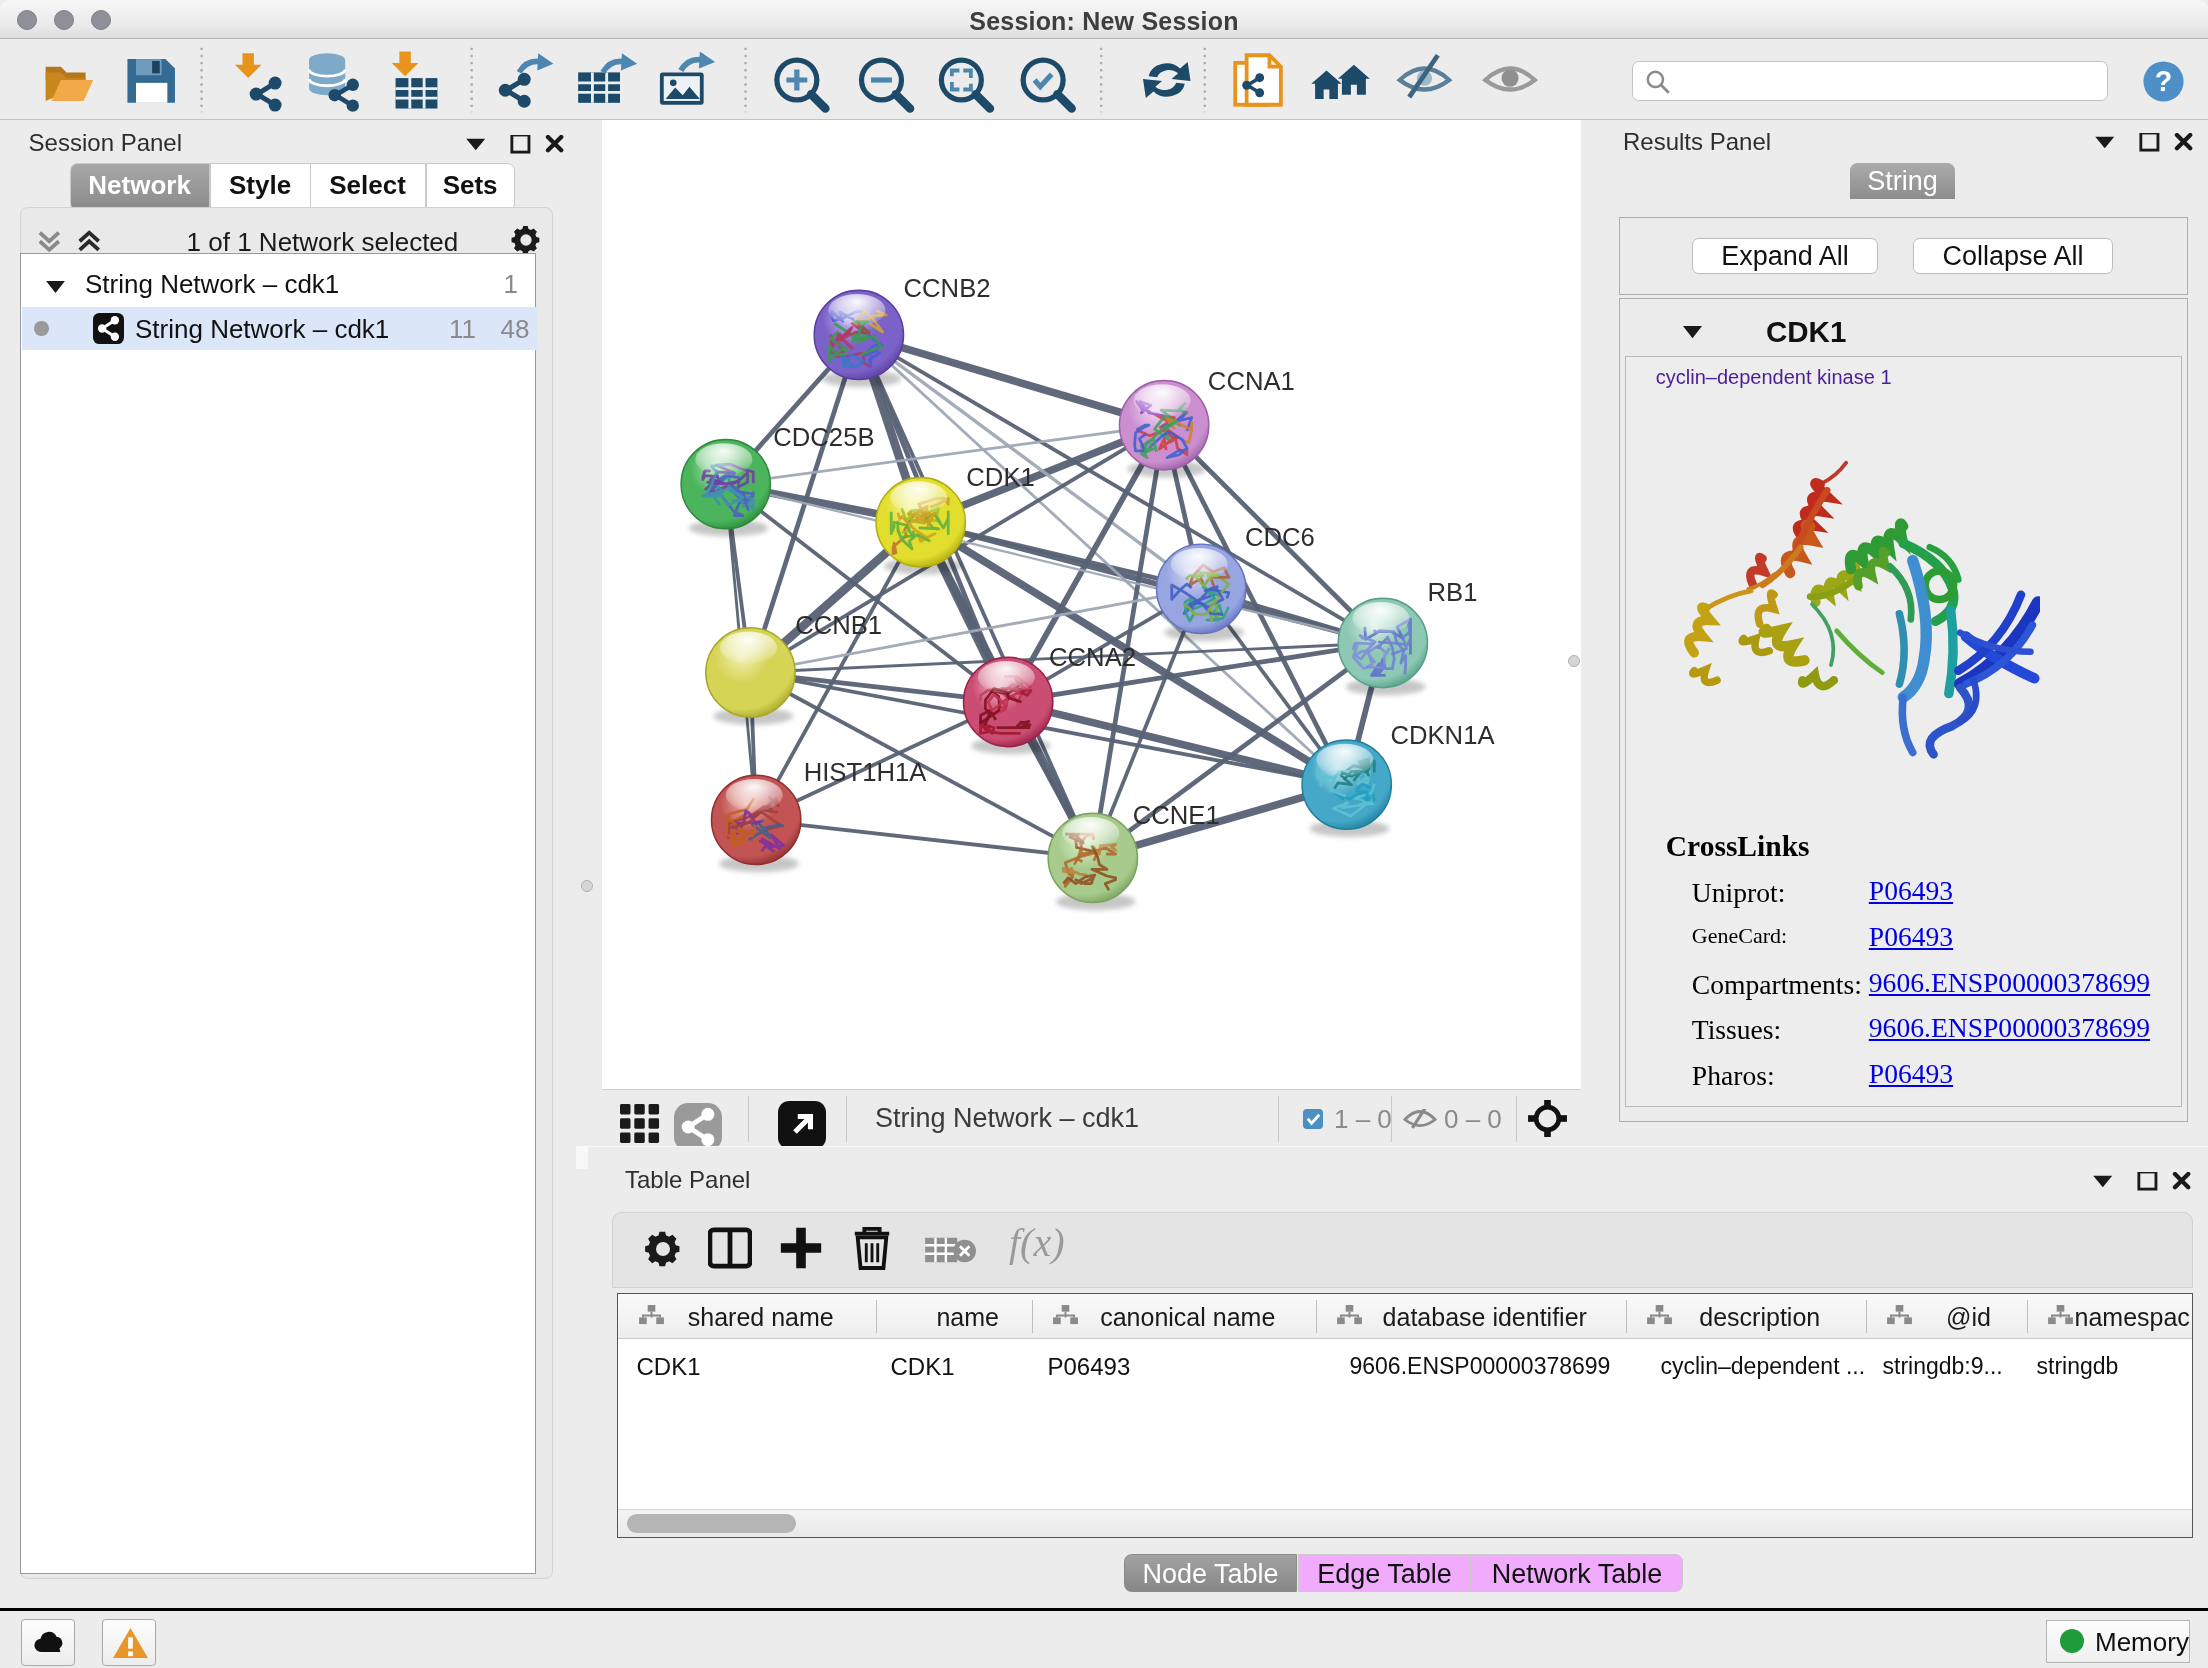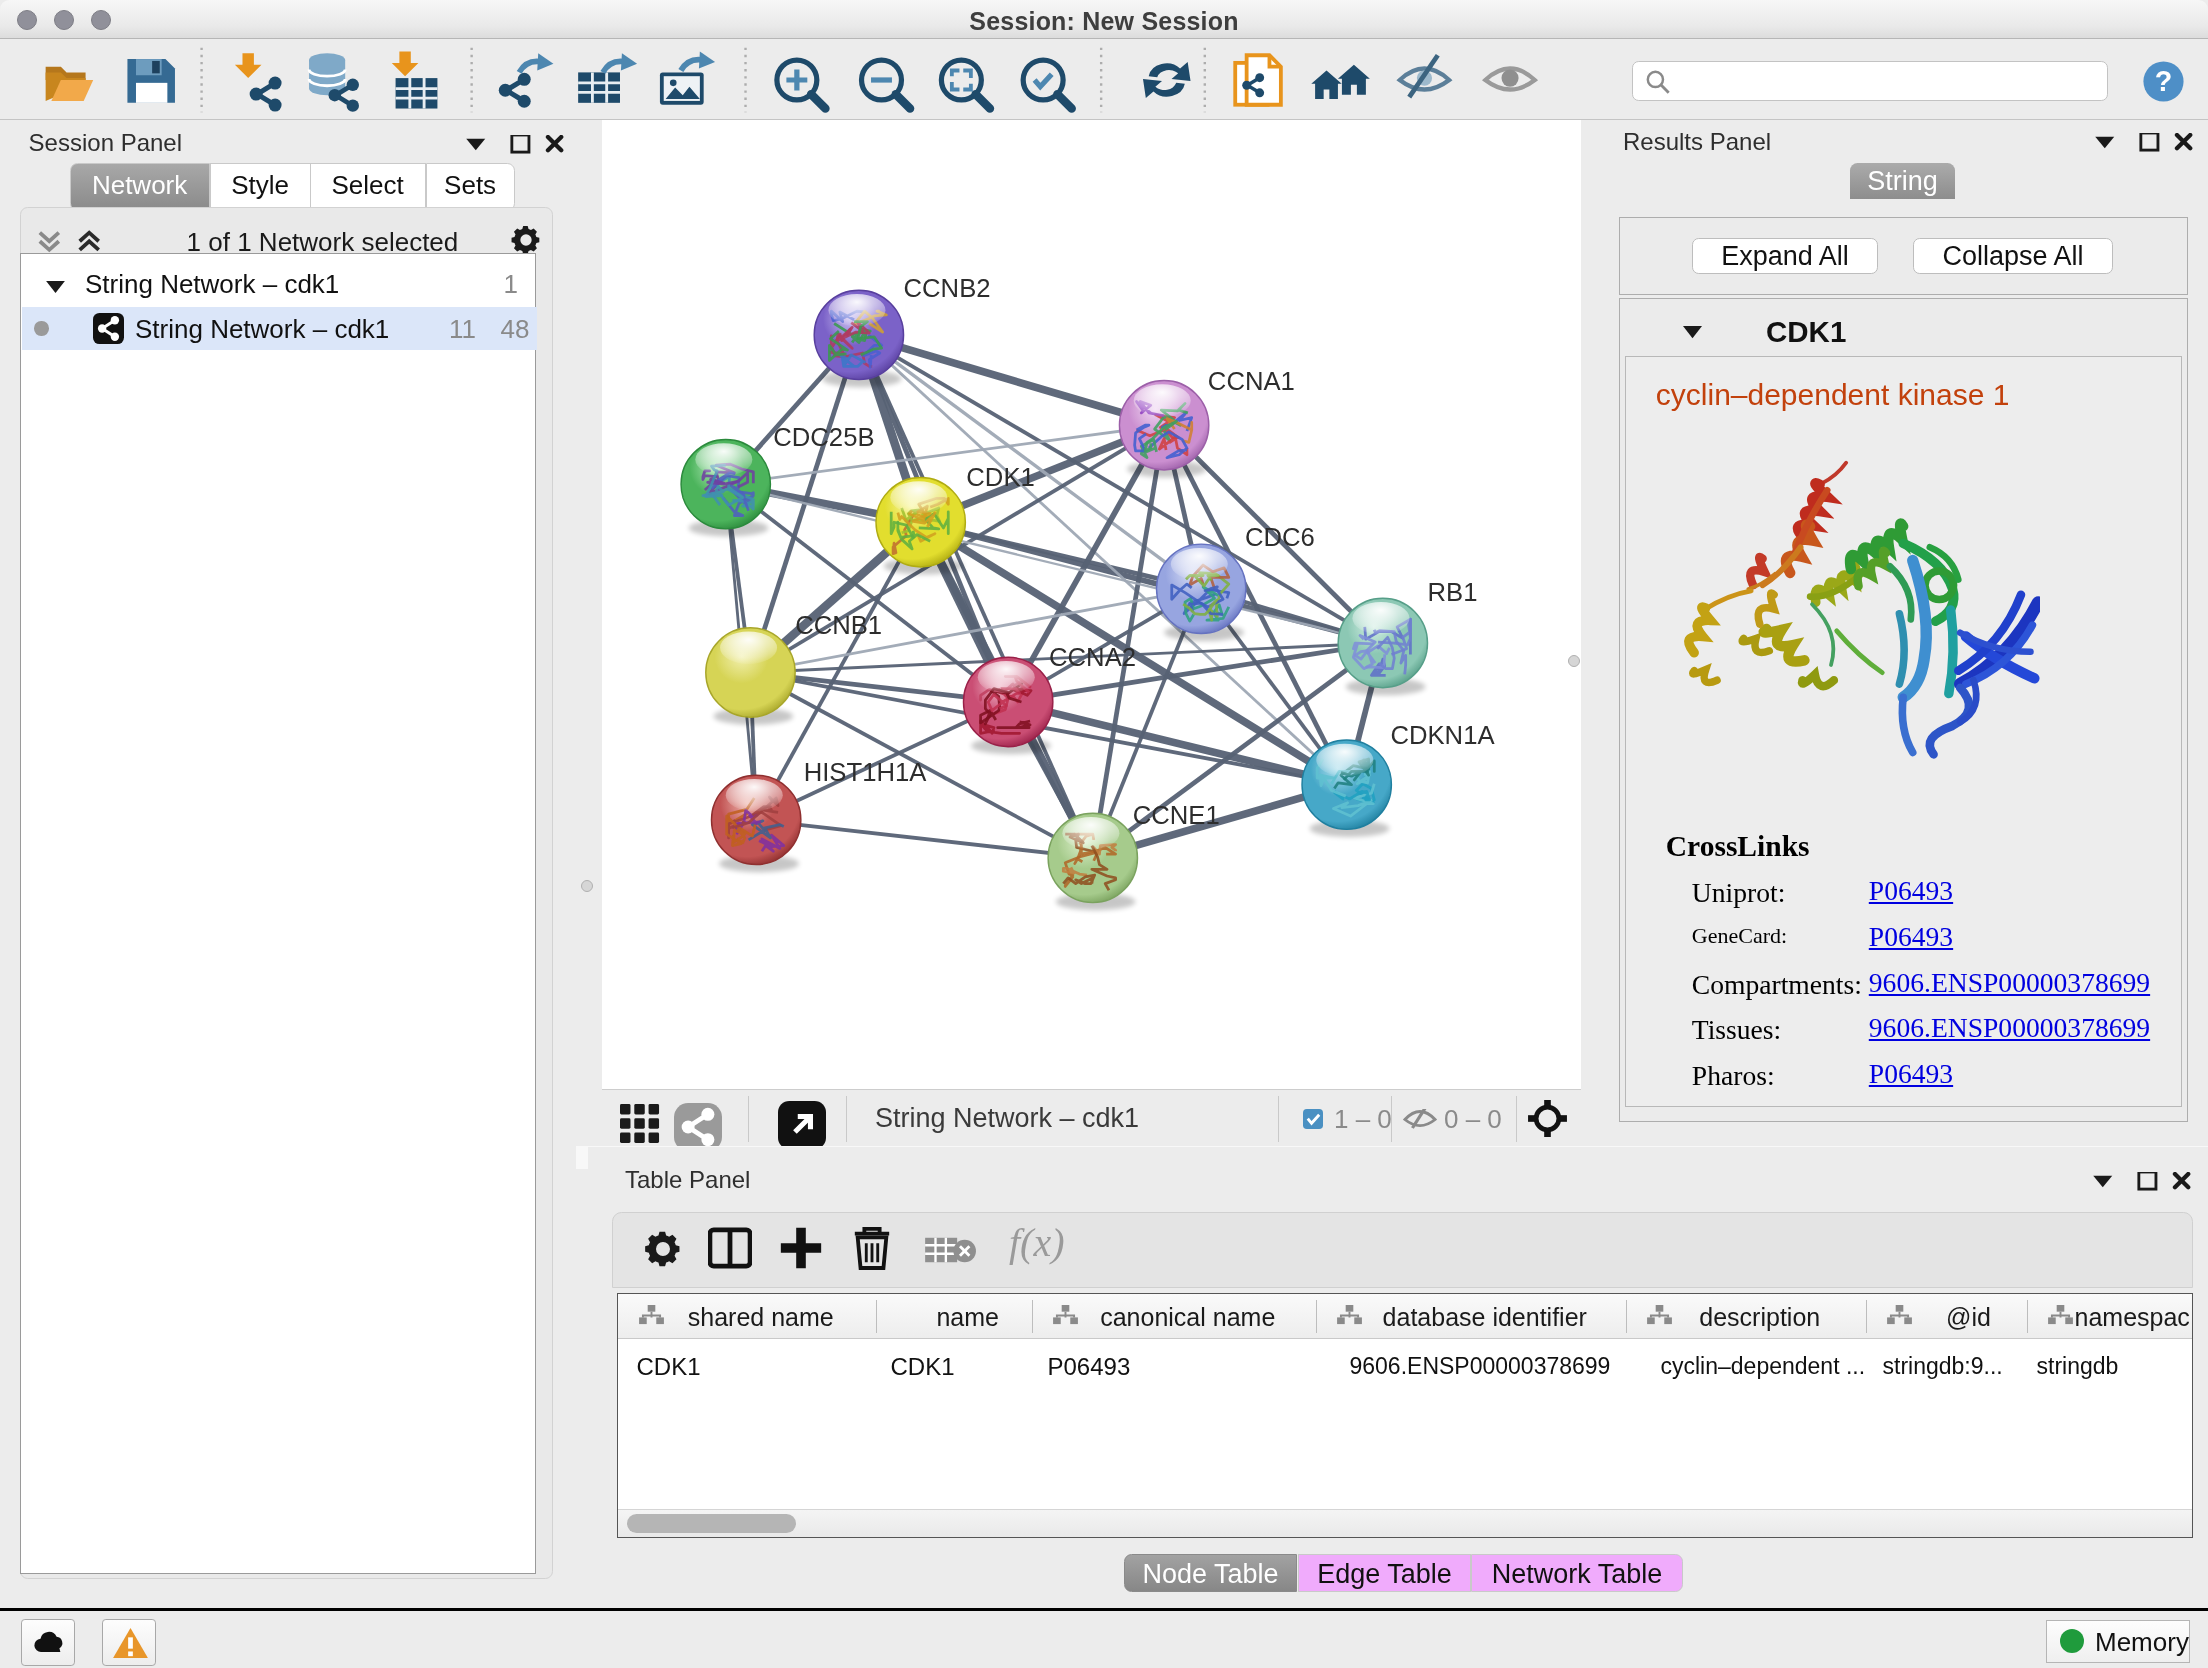--- a/index.html
+++ b/index.html
@@ -11,21 +11,21 @@
   background:#90909a; border:1px solid #7e7e86; }
 .title { position:absolute; top:6.7px; width:100%; text-align:center; font-size:25px;
   color:#3e3e3e; font-weight:700; letter-spacing:0.2px; }
 .toolbar { left:0; top:40px; width:2208px; height:80px; background:#ececec;
   border-bottom:1px solid #c4c4c4; }
 .searchbox { position:absolute; left:1632px; top:21px; width:476px; height:40px; background:#fff;
   border:1.9px solid #c3c3c3; border-radius:6.7px; }
 .panelhead { font-size:24px; color:#2e2e2e; }
 .ctlpanel { left:7.6px; top:120px; width:557px; height:1467px; background:#ececec; }
 .tab { position:absolute; top:43px; height:48px; background:#fff; border:1px solid #c9c9c9;
-  text-align:center; font-size:26px; color:#111; line-height:42px; }
+  text-align:center; font-size:26px; color:#111; line-height:42px;font-weight:bold; }
 .tabsel { background:linear-gradient(#a8a8a8,#8a8a8a); color:#fff; }
 .innerpanel { position:absolute; left:12.4px; top:87px; width:533px; height:1372px;
   background:#e9e9e9; border:1px solid #d2d2d2; border-radius:7.6px; }
 .listbox { position:absolute; left:12.4px; top:133px; width:516px; height:1321px; background:#fff;
   border:1px solid #9a9a9a; }
 .netview { left:602px; top:120px; width:979px; height:969px; background:#fff; }
 .netstatus { left:602px; top:1089px; width:979px; height:58px; background:#ececec;
   border-top:1px solid #cdcdcd; border-bottom:1px solid #cdcdcd; }
 .vsep { position:absolute; top:5.7px; height:46px; width:1px; background:#c9c9c9; }
 .results { left:1581px; top:120px; width:628px; height:1012px; background:#ececec; }
@@ -590,21 +590,21 @@
     <div class="rbox" style="top:97px;height:78px">
       <div class="btn" style="left:72px;top:20px;width:186px;line-height:34px">Expand All</div>
       <div class="btn" style="left:293px;top:20px;width:200px;line-height:34px">Collapse All</div>
     </div>
     <div class="rbox" style="top:178px;height:824px">
       <svg style="position:absolute;left:63px;top:26px" width="19" height="14.3" viewBox="0 0 20 15">
         <path d="M0,1 h20 l-10,13 z" fill="#1a1a1a"></path>
       </svg>
       <div style="position:absolute;left:146px;top:16px;font-size:29.5px;font-weight:bold;color:#111">CDK1</div>
       <div style="position:absolute;left:4.8px;top:57px;width:557px;height:751px;background:#ededed;border:1px solid #b8b8b8">
-        <div style="position:absolute;left:30px;top:21px;font-size:30px;color:#c2410c">cyclin–dependent kinase 1</div>
+        <div style="position:absolute;left:30px;top:9px;font-size:20px;color:#4c1d95">cyclin–dependent kinase 1</div>
         <div style="position:absolute;left:34px;top:95px"><svg width="380" height="314" viewBox="0 0 400 330">
             <path d="M196,11 q-10,14 -26,22" fill="none" stroke="#c0392b" stroke-width="4" stroke-linecap="round"></path>
             <path d="M168,34 Q156,28 176,47 Q149,43 168,62 Q141,58 161,77 Q134,73 153,92 " fill="none" stroke="#bf2c1e" stroke-width="11" stroke-linecap="round"></path>
             <path d="M158,78 Q148,71 161,93 Q136,88 149,110 Q124,104 137,127 " fill="none" stroke="#c8571c" stroke-width="11" stroke-linecap="round"></path>
             <path d="M108,112 Q100,105 110,126 Q88,119 98,140 " fill="none" stroke="#c33a28" stroke-width="9" stroke-linecap="round"></path>
             <path d="M121,128 q-14,12 -28,16" fill="none" stroke="#c87f1e" stroke-width="4" stroke-linecap="round"></path>
             <path d="M96,146 q-24,4 -50,20" fill="none" stroke="#cc9418" stroke-width="5" stroke-linecap="round"></path>
             <path d="M48,164 Q38,159 53,177 Q30,176 45,194 Q21,192 36,211 " fill="none" stroke="#c3a214" stroke-width="10" stroke-linecap="round"></path>
             <path d="M36,230 Q30,237 48,229 Q42,248 60,240 " fill="none" stroke="#b89a10" stroke-width="8" stroke-linecap="round"></path>
             <path d="M112,186 Q102,193 128,187 Q114,209 140,203 Q126,225 152,219 " fill="none" stroke="#a9a012" stroke-width="11" stroke-linecap="round"></path>

